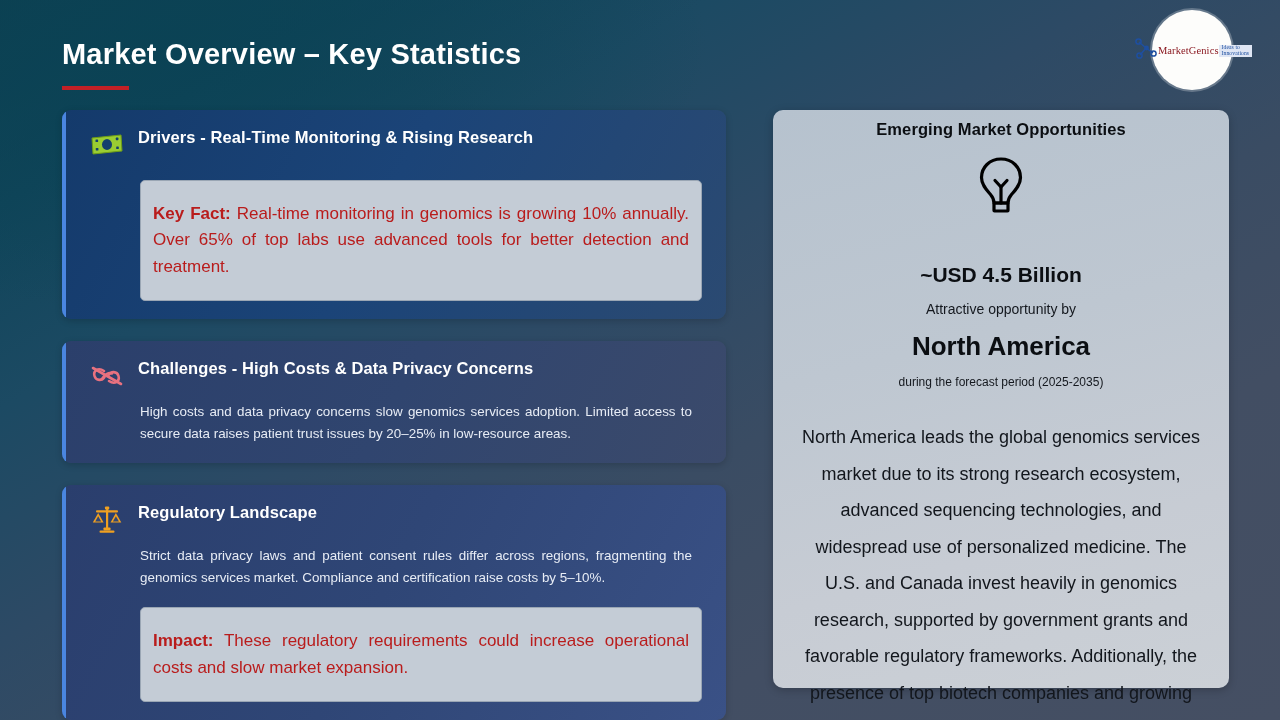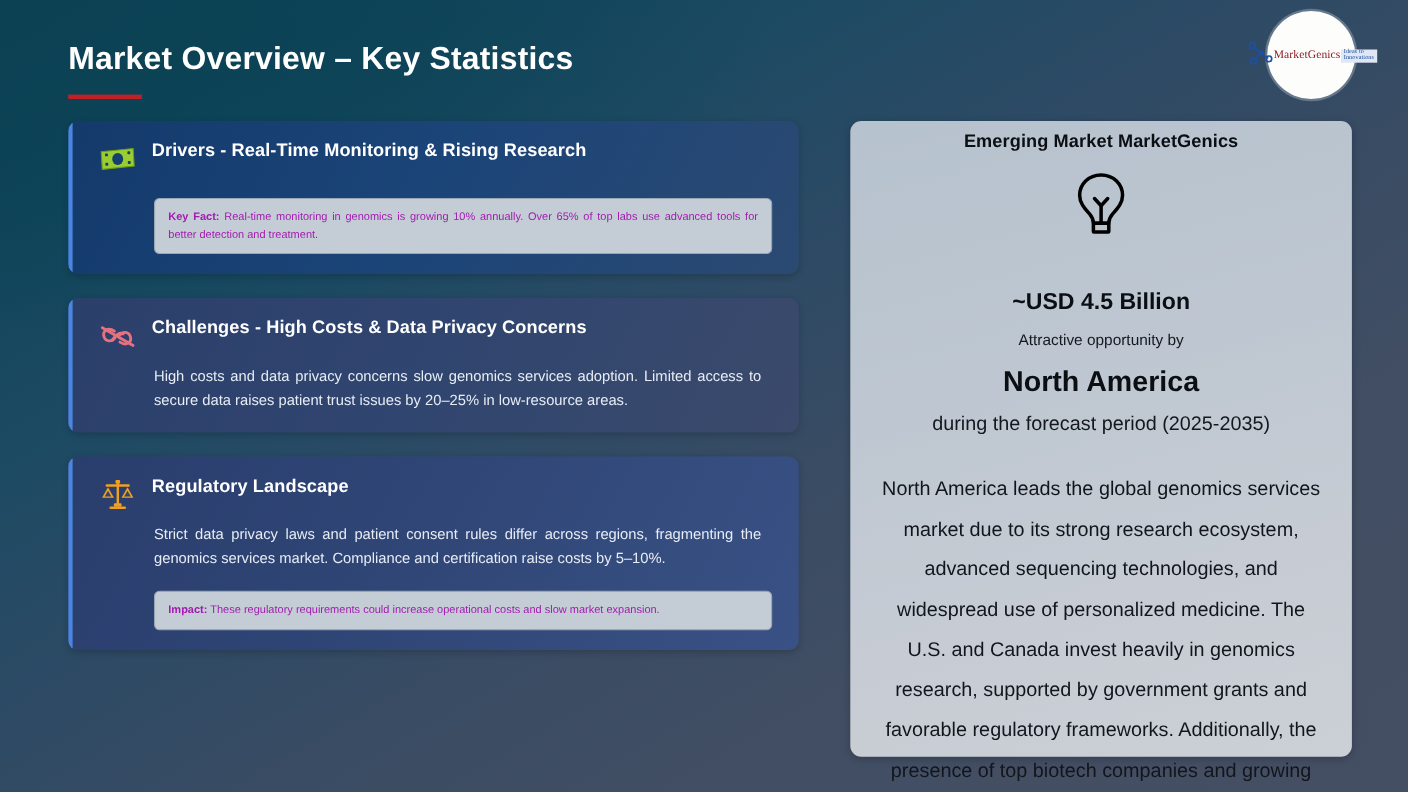--- a/index.html
+++ b/index.html
@@ -139,23 +139,23 @@
     line-height: 1.65;
     text-align: justify;
     padding-left: 50px;
     padding-right: 10px;
   }
   .callout {
     margin: 18px 0 0 50px;
     background: #c4ccd6;
     border: 1px solid #9aa6b4;
     border-radius: 5px;
-    padding: 9px 12px;
-    color: #a21caf;
-    font-size: 10px;
+    padding: 20px 12px;
+    color: #b91c1c;
+    font-size: 17px;
     line-height: 1.55;
     text-align: justify;
   }
   .callout b { font-weight: bold; }
 
   
   .panel {
     position: absolute;
     left: 773px;
     top: 110px;
@@ -193,21 +193,21 @@
     color: #14181e;
   }
   .panel-region {
     margin-top: 14px;
     font-size: 26px;
     font-weight: bold;
     color: #0b0e12;
   }
   .panel-period {
     margin-top: 13px;
-    font-size: 18px;
+    font-size: 12px;
     color: #14181e;
   }
   .panel-desc {
     margin-top: 30px;
     font-size: 18px;
     line-height: 2.03;
     color: #12161c;
     text-align: center;
     padding: 0 6px;
   }
@@ -294,21 +294,21 @@
         <span class="card-title">Regulatory Landscape</span>
       </div>
       <div class="card-body">Strict data privacy laws and patient consent rules differ across regions, fragmenting the genomics services market. Compliance and certification raise costs by 5–10%.</div>
       <div class="callout">
         <b>Impact:</b><span> These regulatory requirements could increase operational costs and slow market expansion.</span>
       </div>
     </div>
   </div>
 
   <div class="panel">
-    <div class="panel-title">Emerging Market MarketGenics</div>
+    <div class="panel-title">Emerging Market Opportunities</div>
     <div class="bulb-wrap">
       <svg width="56" height="62" viewBox="0 0 56 62">
         <g fill="none" stroke="#000000" stroke-width="3.2" stroke-linecap="round" stroke-linejoin="round">
           <path d="M28 4 C16.5 4 8.5 12.5 8.5 22.5 C8.5 30 13.5 35 17.5 39.5 C20 42.4 21 45 21 48 L35 48 C35 45 36 42.4 38.5 39.5 C42.5 35 47.5 30 47.5 22.5 C47.5 12.5 39.5 4 28 4 Z"></path>
           <path d="M22 25.5 L28 32 L34 25.5"></path>
           <path d="M28 32 L28 48"></path>
           <rect x="21" y="48" width="14" height="8" rx="0.5"></rect>
         </g>
       </svg>
     </div>

